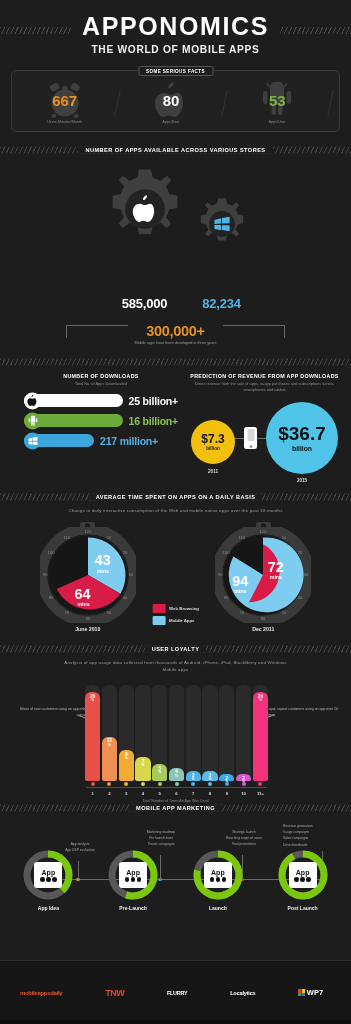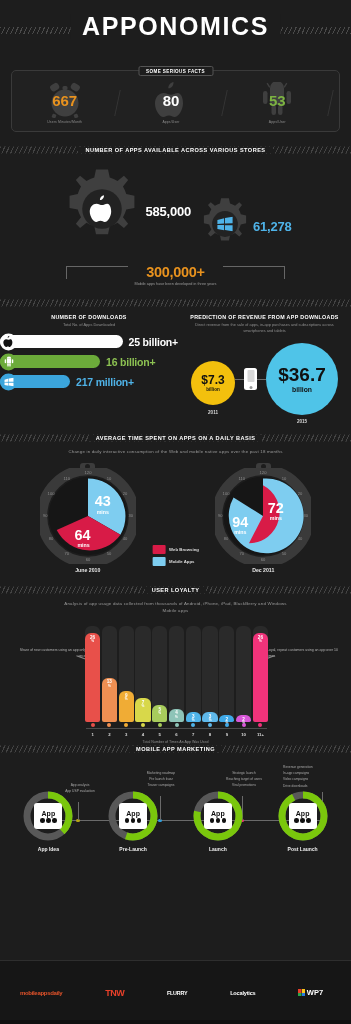--- a/index.html
+++ b/index.html
@@ -37,33 +37,33 @@
   .fact { flex:1; display:flex; flex-direction:column; align-items:center; justify-content:center; position:relative; }
   .fact .glyph { position:relative; width:46px; height:36px; display:flex; align-items:center; justify-content:center; }
   .fact .num { position:relative; z-index:4; font-size:15px; font-weight:bold; line-height:1; }
   .fact .flabel { font-size:3.4px; color:#8d8d8d; margin-top:2px; letter-spacing:.15px; }
   .divider { width:0; flex:0 0 9px; position:relative; }
   .divider::after { content:""; position:absolute; left:4px; top:-13px; width:1.4px; height:26px; background:#343434; transform:skewX(-12deg); }
   .shape { position:absolute; left:50%; top:50%; transform:translate(-50%,-50%); fill:#3f3f3f; }
 
   
   .stores { padding-top:9px; display:flex; align-items:flex-end; justify-content:center; gap:6px; }
-  .store { display:flex; flex-direction:row; align-items:center; }
+  .store { display:flex; flex-direction:column; align-items:center;gap:40px; }
   .gear { position:relative; display:flex; align-items:center; justify-content:center; }
   .store .snum { font-size:13px; font-weight:bold; margin-top:4px; letter-spacing:-.2px; }
   .totals { position:relative; margin-top:12px; height:30px; }
   .totnum { text-align:center; font-size:14.5px; font-weight:bold; color:#e8921e; letter-spacing:-.3px; }
   .totcap { text-align:center; font-size:3.8px; color:#9b9b9b; margin-top:2px; }
   .brk { position:absolute; top:2px; height:13px; border-top:1px solid #666; }
   .brk.l { left:66px; width:62px; border-left:1px solid #666; }
   .brk.r { right:66px; width:62px; border-right:1px solid #666; }
 
   
   .two { display:flex; padding-top:4px; }
-  .col-dl { width:178px; padding-left:0; }
+  .col-dl { width:178px; padding-left:24px; }
   .col-rev { width:173px; }
   .col-head { text-align:center; font-size:5.3px; font-weight:bold; letter-spacing:.35px; }
   .col-sub { text-align:center; font-size:3.9px; color:#8e8e8e; margin-top:2px; line-height:1.6; padding:0 14px; }
 
   .barrow { display:flex; align-items:center; margin-top:7px; position:relative; }
   .pill { height:13px; border-radius:7px; position:relative; }
   .pill .knob { position:absolute; left:0; top:50%; transform:translateY(-50%);
     width:17px; height:17px; border-radius:50%; display:flex; align-items:center; justify-content:center; }
   .barlabel { font-size:10.5px; font-weight:bold; margin-left:6px; white-space:nowrap; letter-spacing:-.2px; }
 
@@ -146,20 +146,21 @@
   .bottombar { position:absolute; left:0; bottom:0; width:351px; height:4px; background:#0f0f0f; }
 </style>
 </head>
 <body>
 
 <div class="page">
 
   <div class="hdr">
     <div class="rule"></div>
     <h1>APPONOMICS</h1>
+    <h2>THE WORLD OF MOBILE APPS</h2>
   </div>
 
   <div class="facts-wrap">
     <div class="facts-legend">SOME SERIOUS FACTS</div>
     <div class="facts">
 
       <div class="fact">
         <div class="glyph">
           <svg class="shape" width="40" height="36" viewBox="0 0 40 36">
             <circle cx="20" cy="21" r="13.5" fill="#3f3f3f"></circle>
@@ -239,21 +240,21 @@
           <path d="M50 4 l7 0 2 9.5 a37 37 0 0 1 9 3.8 l7.5-6 4.9 4.9 -6 7.5 a37 37 0 0 1 3.8 9 l9.5 2 0 7 0 7 -9.5 2 a37 37 0 0 1 -3.8 9 l6 7.5 -4.9 4.9 -7.5-6 a37 37 0 0 1 -9 3.8 l-2 9.5 -7 0 -7 0 -2-9.5 a37 37 0 0 1 -9-3.8 l-7.5 6 -4.9-4.9 6-7.5 a37 37 0 0 1 -3.8-9 l-9.5-2 0-7 0-7 9.5-2 a37 37 0 0 1 3.8-9 l-6-7.5 4.9-4.9 7.5 6 a37 37 0 0 1 9-3.8 l2-9.5 z" fill="#3f3f3f"></path>
           <circle cx="50" cy="50" r="23" fill="#222"></circle>
         </svg>
         <svg style="position:absolute;left:50%;top:50%;transform:translate(-50%,-50%)" width="17" height="15" viewBox="0 0 38 32">
           <path d="M2 7 L17 3 L17 15 L2 16 Z" fill="#4fb3e8"></path>
           <path d="M19 2.6 L36 0 L36 14.6 L19 15 Z" fill="#4fb3e8"></path>
           <path d="M2 18 L17 18.5 L17 30 L2 27 Z" fill="#4fb3e8"></path>
           <path d="M19 18.6 L36 18.6 L36 32 L19 29.6 Z" fill="#4fb3e8"></path>
         </svg>
       </div>
-      <div class="snum" style="color:#4fb3e8">61,278</div>
+      <div class="snum" style="color:#4fb3e8">82,234</div>
     </div>
   </div>
 
   <div class="totals">
     <div class="brk l"></div>
     <div class="brk r"></div>
     <div class="totnum">300,000+</div>
     <div class="totcap">Mobile apps have been developed in three years</div>
   </div>
 

